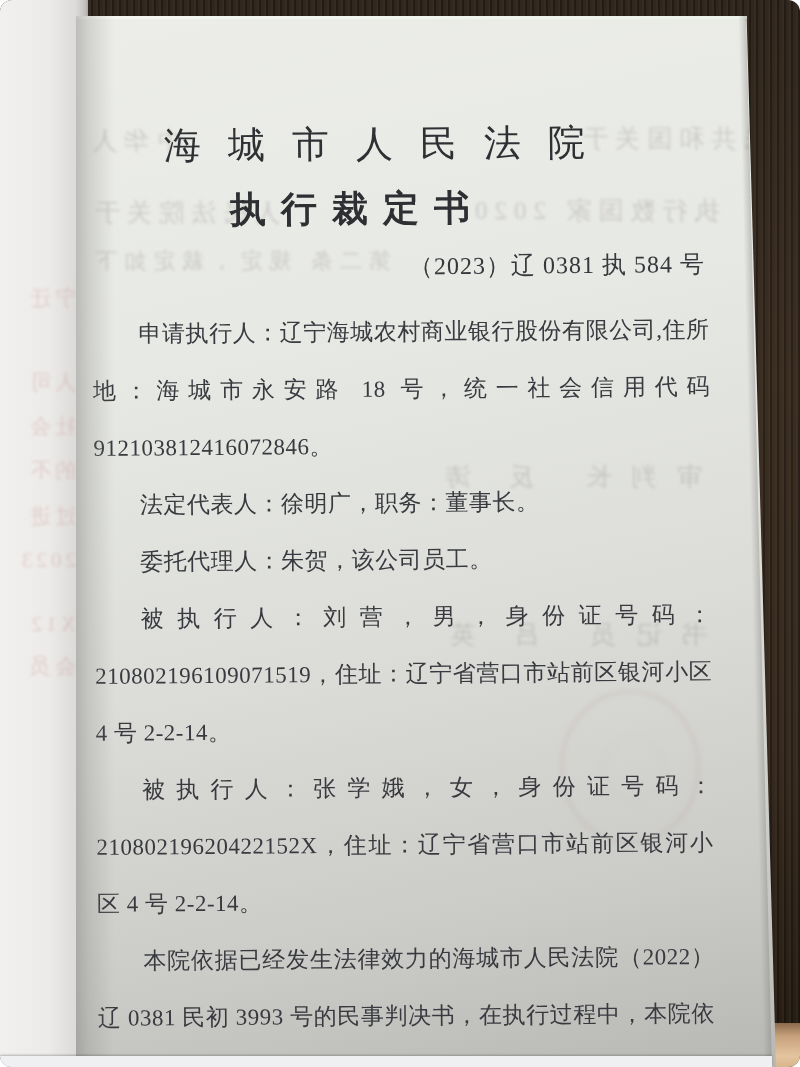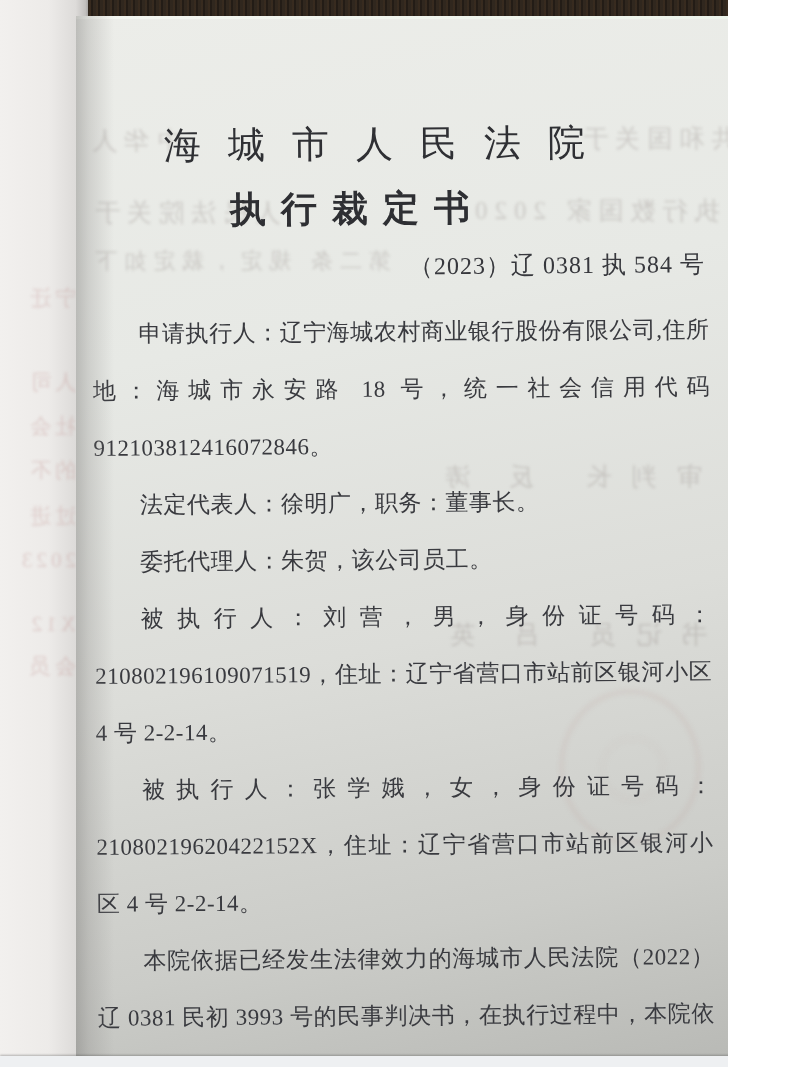--- a/index.html
+++ b/index.html
@@ -1,24 +1,25 @@
 <!DOCTYPE html>
 <html><head>
 <meta charset="utf-8">
 <style>
   html,body{margin:0;padding:0;}
   body{
     width:800px;height:1067px;overflow:hidden;
     font-family:"Liberation Serif","DejaVu Serif",serif;
   }
   .photo{
-    position:relative;width:728px;height:1067px;overflow:hidden;
+    position:relative;width:800px;height:1067px;overflow:hidden;
     background:
       repeating-linear-gradient(90deg, rgba(0,0,0,.28) 0 2px, rgba(0,0,0,0) 2px 5px, rgba(90,60,35,.18) 5px 7px),
       linear-gradient(180deg,#30271e 0%,#3a2e23 35%,#362b20 70%,#241c14 100%);
+    border-radius: 12px;
   }
   
   .tan-object{
     position:absolute;right:0;bottom:0;width:33px;height:44px;
     background:linear-gradient(180deg,#8a6a4c 0%,#c7a17c 30%,#e3c49e 75%,#d8b68e 100%);
   }
   
   .page-stack{
     position:absolute;left:0;top:0;width:88px;height:1067px;
     background:linear-gradient(90deg,#f2f0ee 0%,#edebe9 55%,#dddbd9 86%,#c2c0be 97%,#a8a6a4 100%);

